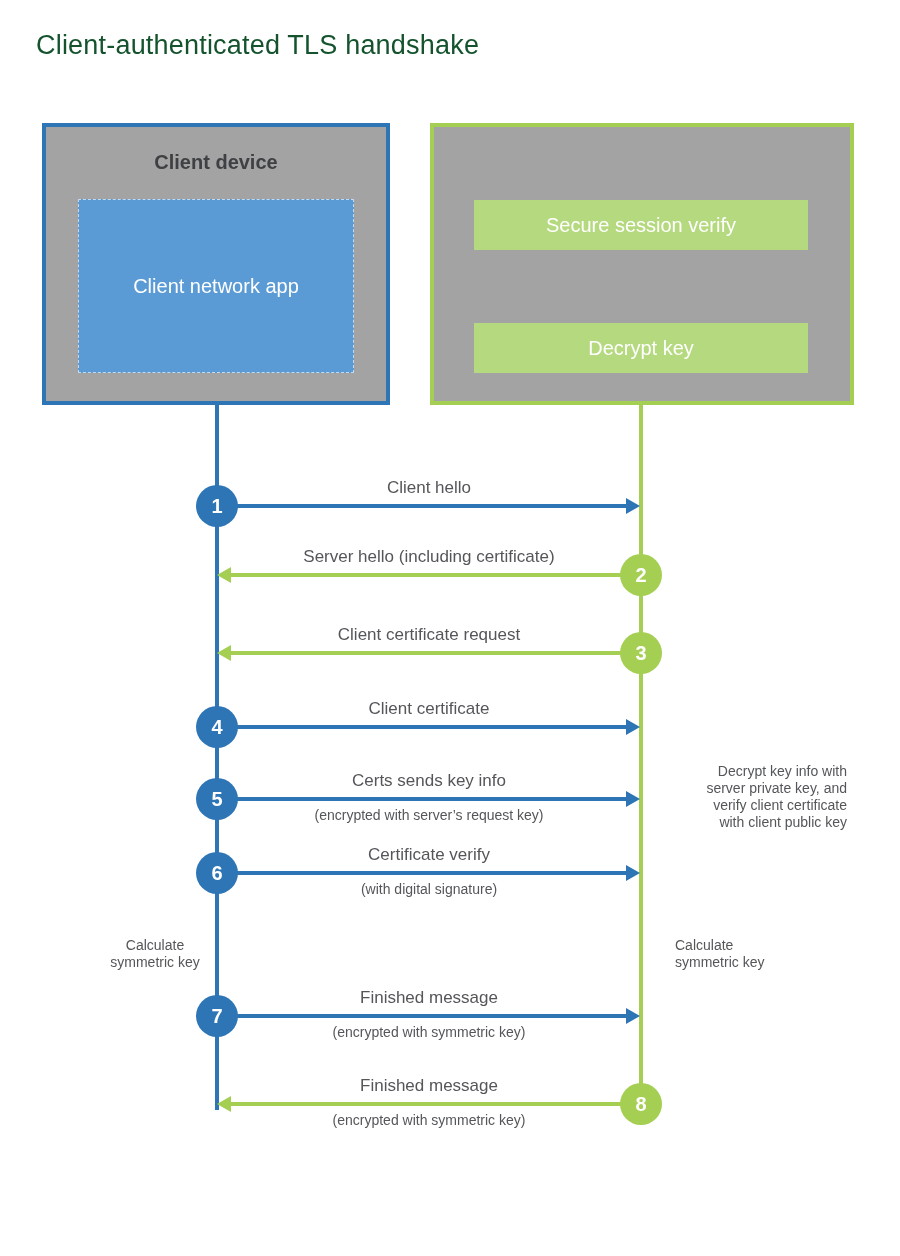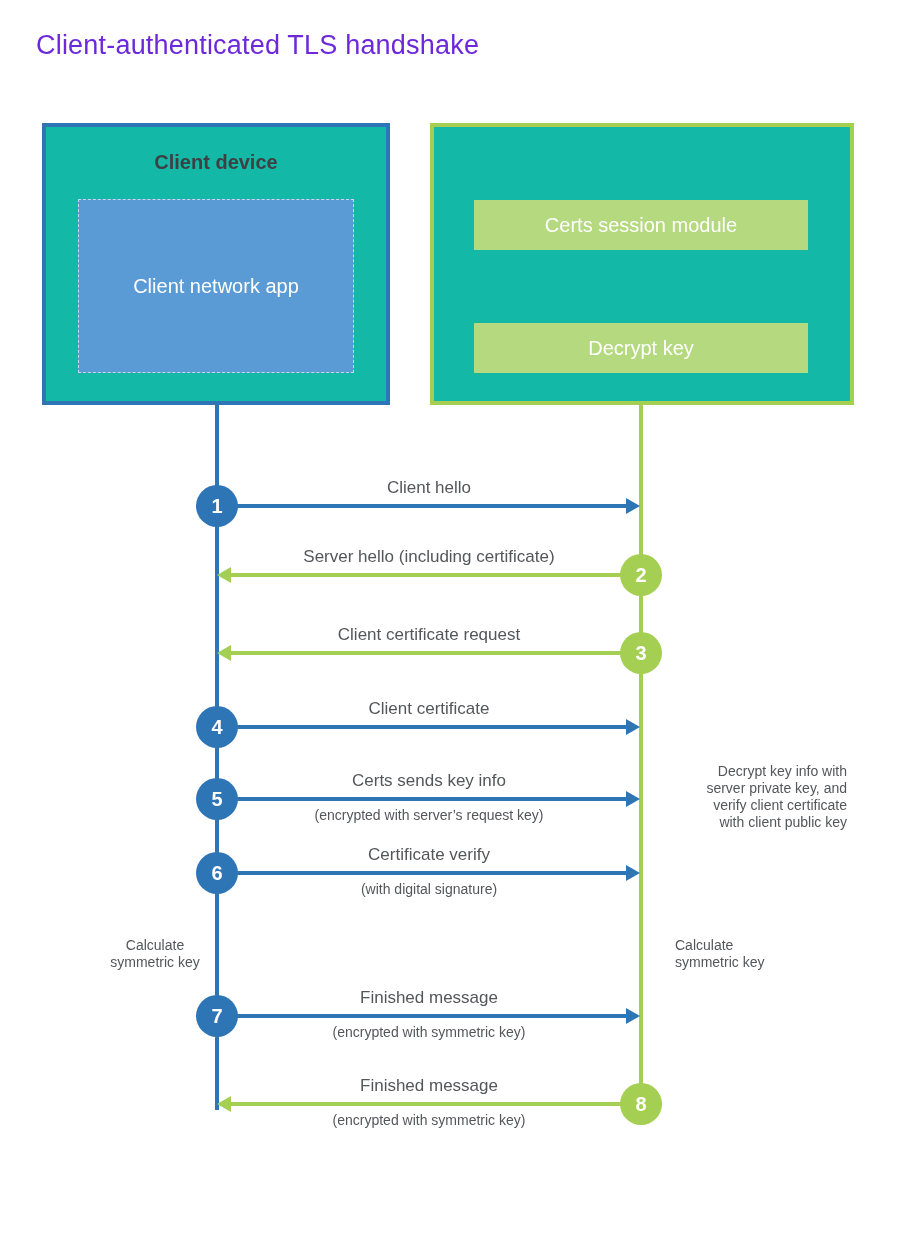--- a/index.html
+++ b/index.html
@@ -2,24 +2,24 @@
 <html><head>
 <meta charset="utf-8">
 <style>
   html,body{margin:0;padding:0;background:#fff;}
   #canvas{
     position:relative;width:900px;height:1256px;background:#fff;overflow:hidden;
     font-family:"Liberation Sans","DejaVu Sans",sans-serif;
   }
   .page-title{
     position:absolute;left:36px;top:30px;font-size:27px;font-weight:300;
-    color:#6d28d9;letter-spacing:.2px;
+    color:#14532d;letter-spacing:.2px;
   }
   
-  .actor-box{position:absolute;top:123px;height:282px;border:4px solid;box-sizing:border-box;background:#14b8a6;}
+  .actor-box{position:absolute;top:123px;height:282px;border:4px solid;box-sizing:border-box;background:#a3a3a3;}
   .actor-box.blue{left:42px;width:348px;border-color:#2e75b6;}
   .actor-box.green{left:430px;width:424px;border-color:#a4cf52;}
   .actor-title{position:absolute;left:0;top:24px;width:100%;text-align:center;
     font-size:20px;font-weight:700;color:#3f4043;}
   .app-box{
     position:absolute;left:32px;top:72px;width:276px;height:174px;background:#5b9bd5;
     border:1px dashed #c9d9ec;box-sizing:border-box;display:flex;align-items:center;justify-content:center;
     text-align:center;color:#ffffff;font-size:20px;line-height:29px;
   }
   .server-bar{
@@ -54,21 +54,21 @@
 <div id="canvas">
 
   <div class="page-title">Client-authenticated TLS handshake</div>
 
   <div class="actor-box blue">
     <div class="actor-title">Client device</div>
     <div class="app-box">Client network app</div>
   </div>
 
   <div class="actor-box green">
-    <div class="server-bar" style="top:73px">Certs session module</div>
+    <div class="server-bar" style="top:73px">Secure session verify</div>
     <div class="server-bar" style="top:196px">Decrypt key</div>
   </div>
 
   <div class="lifeline blue"></div>
   <div class="lifeline green"></div>
 
   <div>
     <div class="hline blue" style="left:217px;top:504px;width:409px"></div>
     <div class="ah right" style="left:626px;top:498px"></div>
     <div class="circle blue" style="left:196px;top:485px">1</div>

